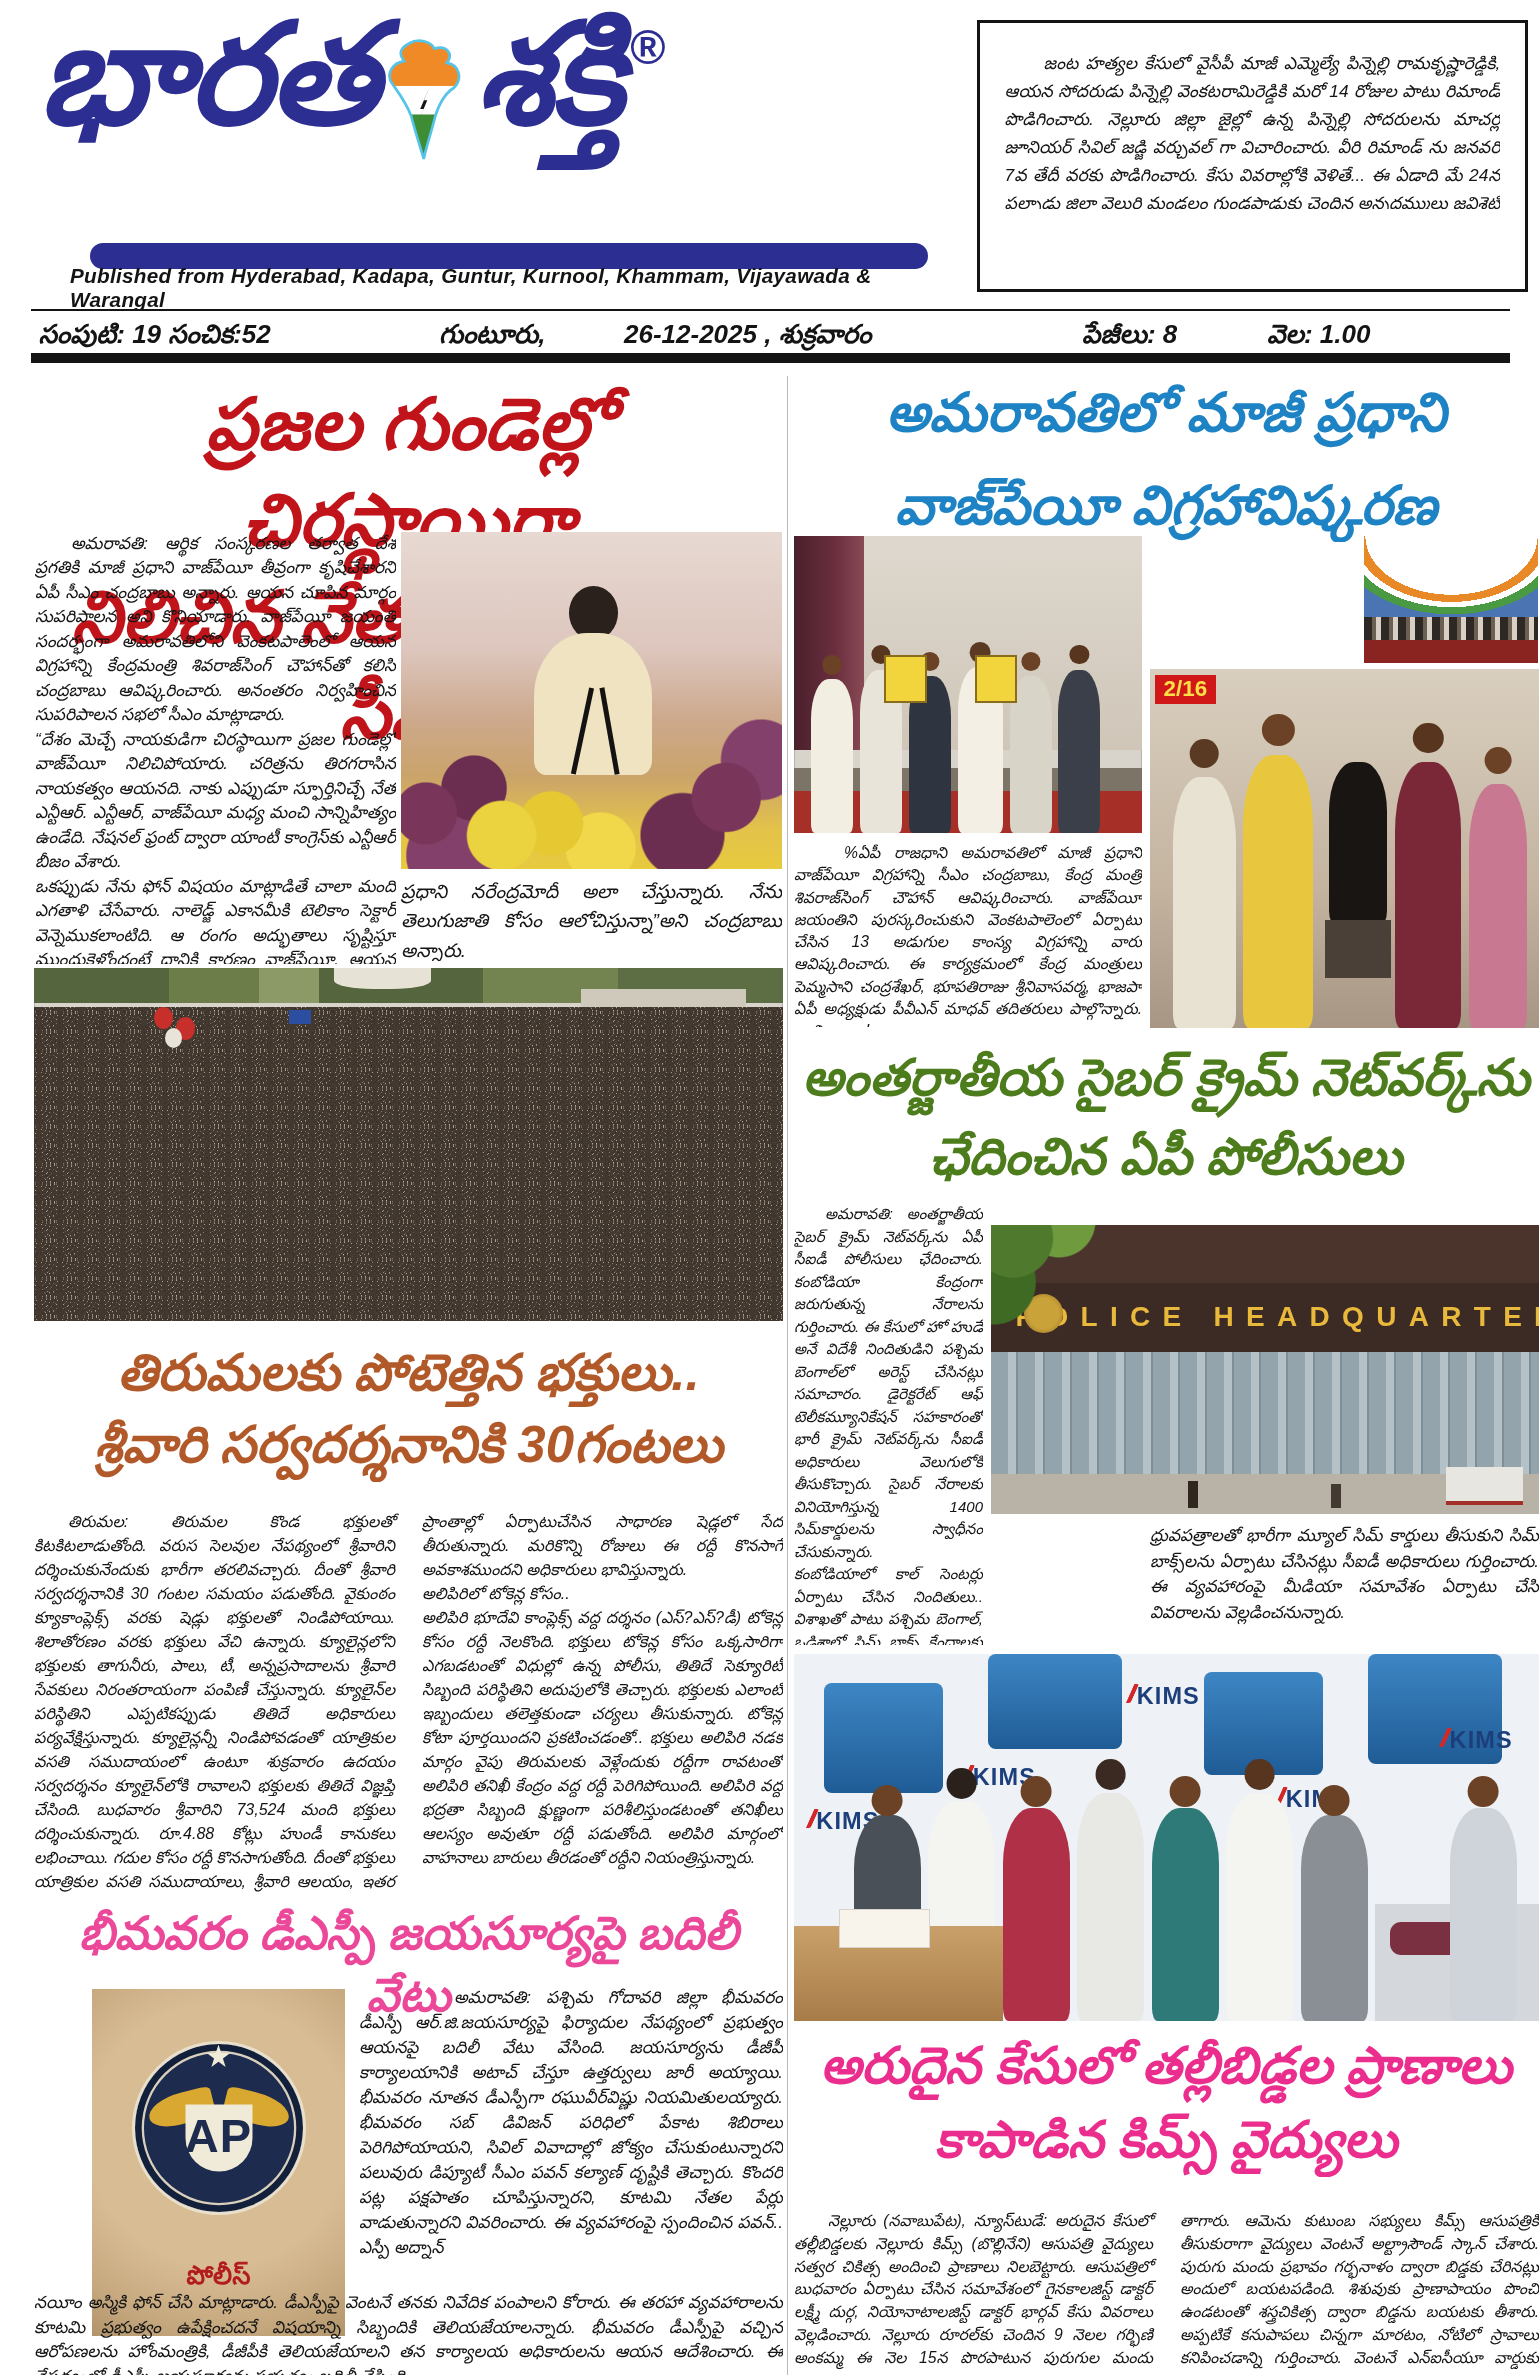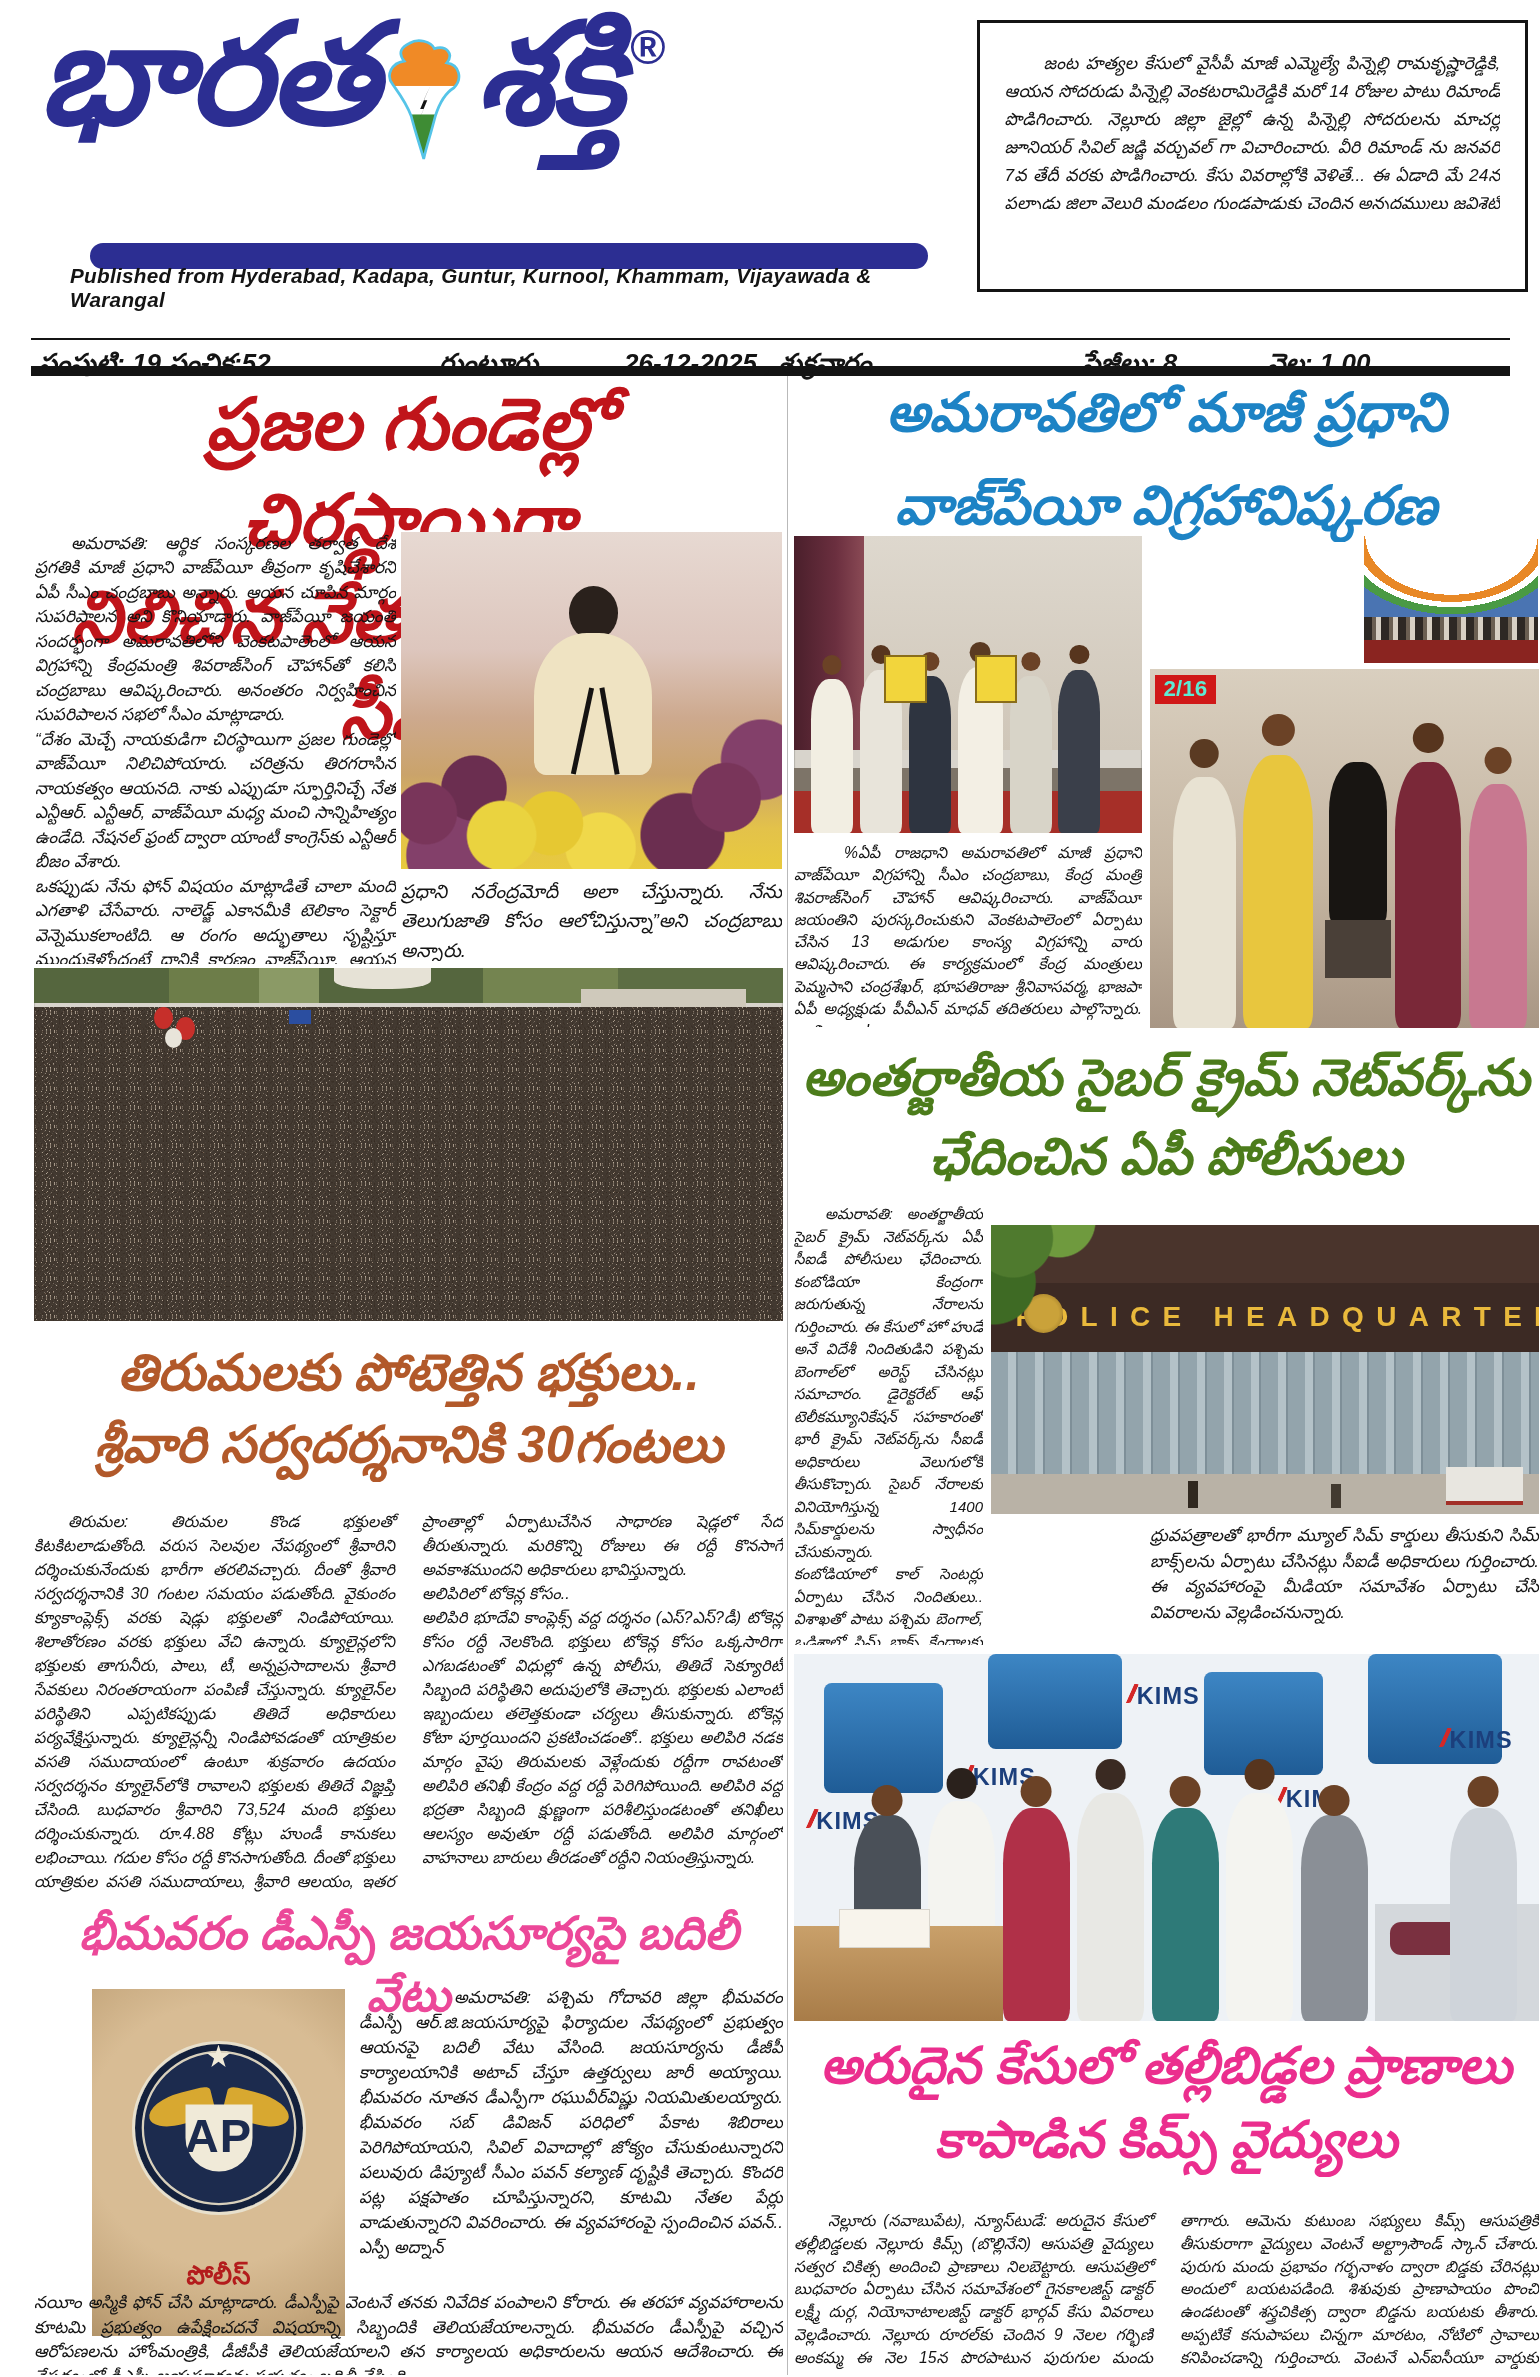--- a/index.html
+++ b/index.html
@@ -27,21 +27,21 @@
   .dateline{border-top:2.2px solid #141414;border-bottom:10px solid #141414;box-sizing:border-box;background:#fff;}
   .dateline span{position:absolute;top:7.8px;font-size:26px;font-weight:700;white-space:nowrap;}
 
   .vrule{background:#b9b9b9;}
 
   
   .lay{position:absolute;}
   .kims-logo{position:absolute;font-weight:800;color:#1c3f7c;font-size:23.5px;letter-spacing:1.1px;}
   .kims-logo b{position:absolute;left:-14.5px;top:1.1px;width:7.8px;height:19px;border-right:5px solid #d42828;transform:skewX(-24deg);border-radius:2.2px;}
   .hq-sign{color:#e9b93c;font-weight:800;font-size:28px;letter-spacing:12.3px;white-space:nowrap;}
-  .badge{position:absolute;left:4.5px;top:5.6px;background:#d01818;color:#5eead4;font-size:22.4px;font-weight:700;padding:2.2px 9px;line-height:1.1;}
+  .badge{position:absolute;left:4.5px;top:5.6px;background:#d01818;color:#fde047;font-size:22.4px;font-weight:700;padding:2.2px 9px;line-height:1.1;}
   .pl-ap{font-weight:800;color:#fff;font-size:47px;letter-spacing:1.1px;}
   .pl-cap{color:#b31c1c;font-weight:800;font-size:26px;}
 </style>
 </head>
 <body>
 
 <div class="page">
 
   <div class="abs" style="left:39px;top:7.8px;width:931px;height:285px;">
     <div class="logo-row">
@@ -67,21 +67,21 @@
       <span class="regmark">®</span>
     </div>
     <div class="logo-bar"></div>
     <div class="abs published" style="left:31px;top:256px;width:883px;">Published from Hyderabad, Kadapa, Guntur, Kurnool, Khammam,   Vijayawada &amp; Warangal</div>
   </div>
 
   <div class="abs remand-box" style="left:977px;top:20px;width:551px;height:272px;">
     <div class="bb" style="height:160px;">జంట హత్యల కేసులో వైసీపీ మాజీ ఎమ్మెల్యే పిన్నెల్లి రామకృష్ణారెడ్డికి, ఆయన సోదరుడు పిన్నెల్లి వెంకటరామిరెడ్డికి మరో 14 రోజుల పాటు రిమాండ్ పొడిగించారు. నెల్లూరు జిల్లా జైల్లో ఉన్న పిన్నెల్లి సోదరులను మాచర్ల జూనియర్ సివిల్ జడ్జి వర్చువల్ గా విచారించారు. వీరి రిమాండ్ ను జనవరి 7వ తేదీ వరకు పొడిగించారు. కేసు వివరాల్లోకి వెళితే... ఈ ఏడాది మే 24న పల్నాడు జిల్లా వెల్దుర్తి మండలం గుండ్లపాడుకు చెందిన అన్నదమ్ములు జవిశెట్టి వెంకటేశ్వర్లు, జవిశెట్టి కోటేశ్వరరావులు దారుణ హత్యకు గురయ్యారు.</div>
   </div>
 
-  <div class="abs dateline" style="left:31px;top:309px;width:1479px;height:38px;margin-top:29px;">
+  <div class="abs dateline" style="left:31px;top:309px;width:1479px;height:54px;">
     <span style="left:7.8px;">సంపుటి: 19  సంచిక:52</span>
     <span style="left:408px;">గుంటూరు,</span>
     <span style="left:593px;">26-12-2025 , శుక్రవారం</span>
     <span style="left:1051px;">పేజీలు: 8</span>
     <span style="left:1236px;">వెల: 1.00</span>
   </div>
 
   <div class="abs vrule" style="left:787px;top:376px;width:1.1px;height:1999px;"></div>
 
   <div class="abs hl" style="left:34px;top:376px;width:749px;font-size:72px;line-height:1.34;color:#c0141a;">

